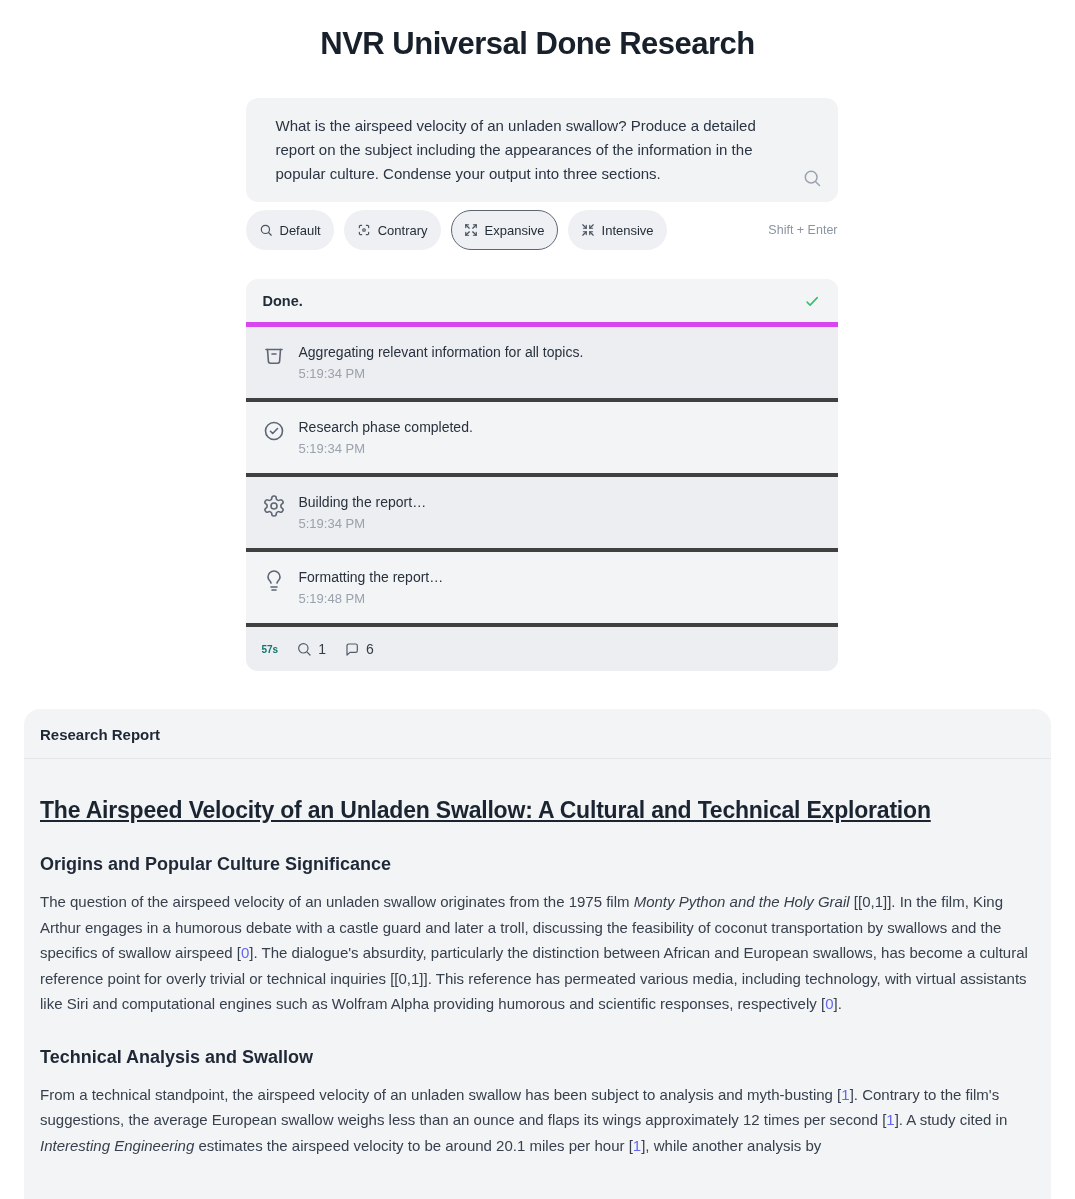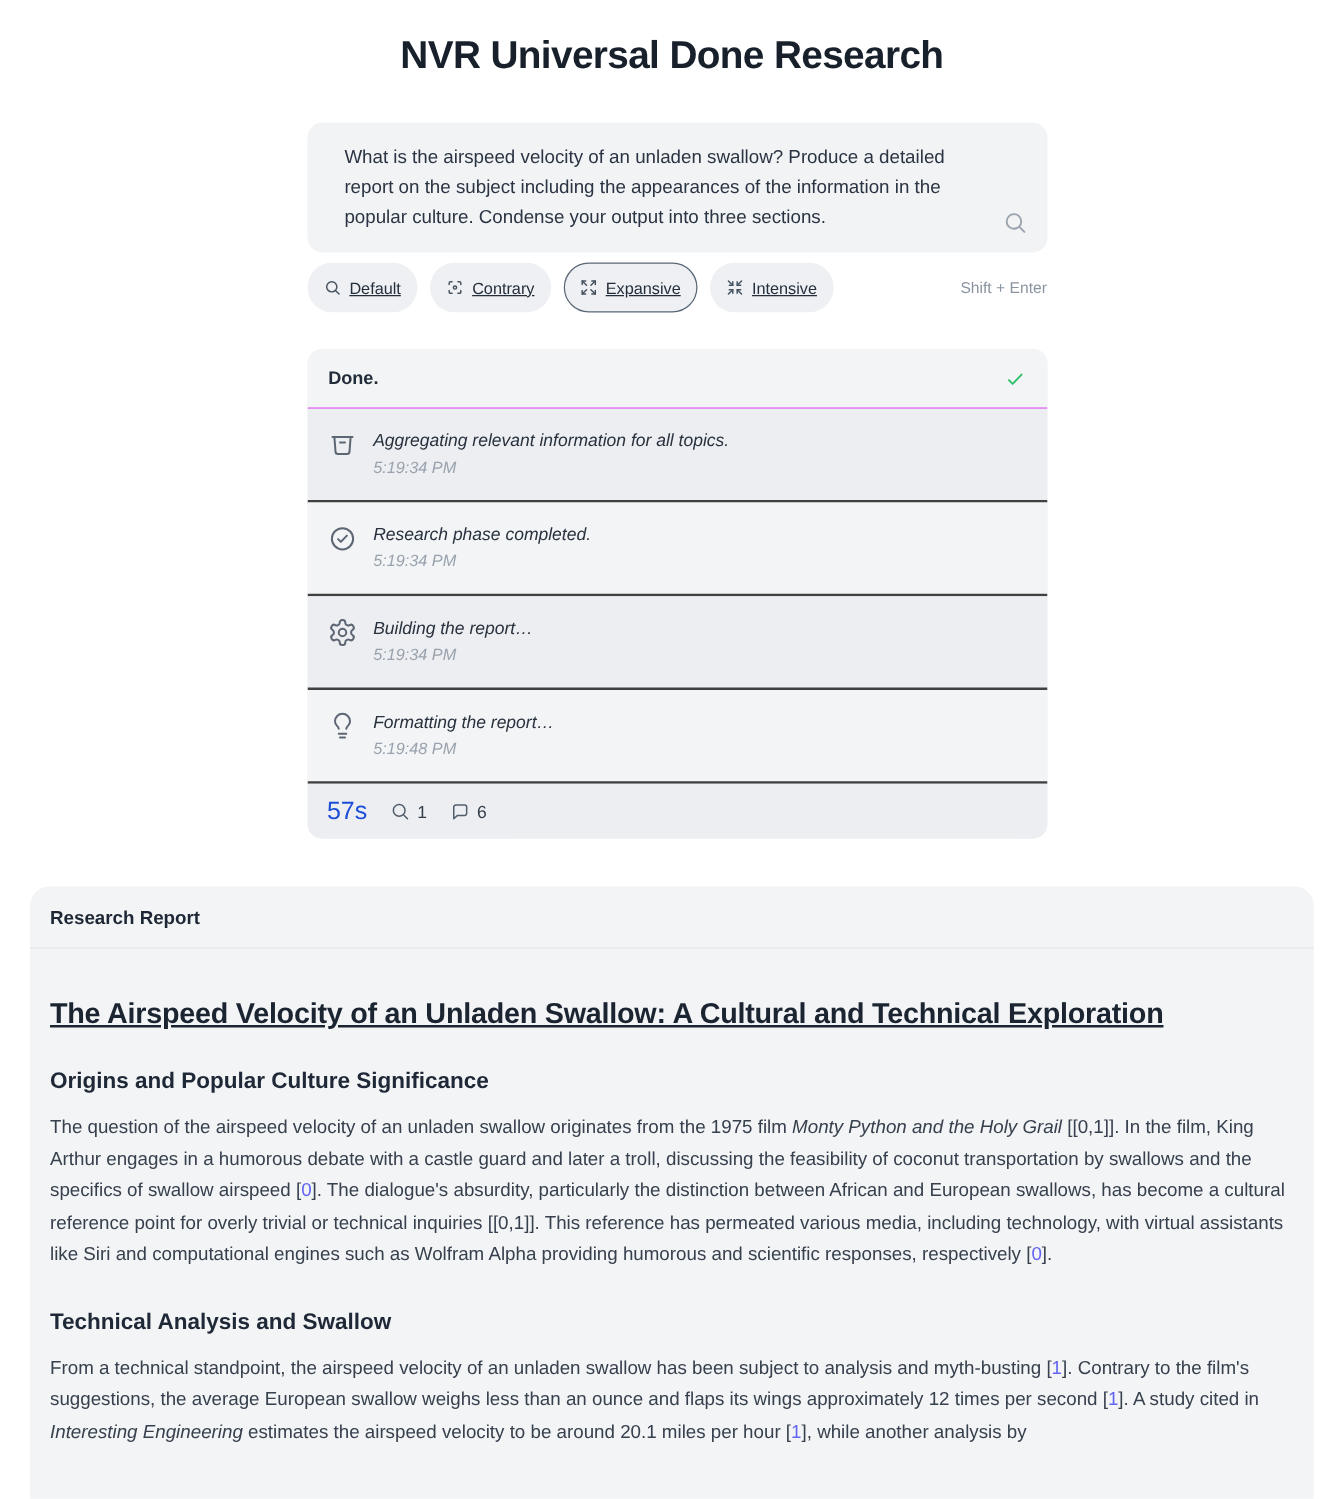--- a/index.html
+++ b/index.html
@@ -14,41 +14,41 @@
   
   .query-card { margin-top: 36px; background: #f1f3f5; border-radius: 12px;
     padding: 16px 48px 16px 30px; position: relative; min-height: 104px; cursor: text; }
   .query-text { font-size: 15px; line-height: 24px; color: #2b3442; }
   .query-search { position: absolute; right: 16px; bottom: 14px; color: #9aa3ae; display: flex; }
 
   
   .mode-row { margin-top: 15px; display: flex; align-items: center; gap: 10px; height: 26px; }
   .pill { display: inline-flex; align-items: center; gap: 7px; height: 40px; padding: 0 12px;
     border: 1px solid transparent; border-radius: 999px; background: #eef0f3; cursor: pointer;
-    font-family: inherit; font-size: 13px; color: #242e3a; text-decoration: underline; }
+    font-family: inherit; font-size: 13px; color: #242e3a; }
   .pill .pill-icon { display: flex; color: #46525f; }
   .pill.selected { border-color: #5b6775; background: #eef0f3; }
   .hint { margin-left: auto; font-size: 12.5px; color: #8b94a1; }
 
   
   .status-panel { margin-top: 36px; border-radius: 12px; overflow: hidden; background: #f2f4f6; }
   .status-header { height: 48px; display: flex; align-items: center; justify-content: space-between;
-    padding: 0 17px; background: #f2f4f6; border-bottom: 1px solid #d946ef; }
+    padding: 0 17px; background: #f2f4f6; border-bottom: 5px solid #d946ef; }
   .status-header .done-label { font-size: 14.5px; font-weight: 600; color: #222c39; }
   .status-header .check { color: #2fc069; display: flex; }
   .event-row { height: 75px; display: flex; align-items: flex-start; padding: 14px 16px 0 16px;
-    background: #f2f4f6; border-bottom: 2px solid #404040; font-style: italic; }
+    background: #f2f4f6; border-bottom: 4px solid #404040; }
   .event-row.alt { background: #eceef1; }
   .event-icon { width: 24px; height: 24px; color: #5d6673; margin-top: 3px; flex: none; display: flex; }
   .event-texts { margin-left: 13px; }
   .event-title { font-size: 14px; color: #28313d; line-height: 20px; padding-top: 1px; }
   .event-time { font-size: 13px; color: #99a2ad; margin-top: 4px; }
   .status-footer { height: 44px; display: flex; align-items: center; gap: 18px;
     padding: 0 16px; background: #eceef1; }
-  .status-footer .dur { font-size: 20px; font-weight: 400; color: #1d4ed8; }
+  .status-footer .dur { font-size: 10px; font-weight: 700; color: #0f766e; }
   .stat { display: inline-flex; align-items: center; gap: 6px; font-size: 14px; color: #333d4a; }
   .stat .s-icon { display: flex; color: #525d6b; }
 
   
   .report-panel { margin: 38px 24px 0 24px; background: #f3f4f6; border-radius: 16px 16px 0 0;
     min-height: 520px; }
   .report-header { padding: 17px 16px 15px 16px; border-bottom: 1px solid #e4e6ea;
     font-size: 15px; font-weight: 700; color: #1e2735; }
   .report-body { padding: 22px 16px 40px 16px; }
   .report-title { font-size: 23px; font-weight: 700; color: #1b2431; margin-top: 16px;

